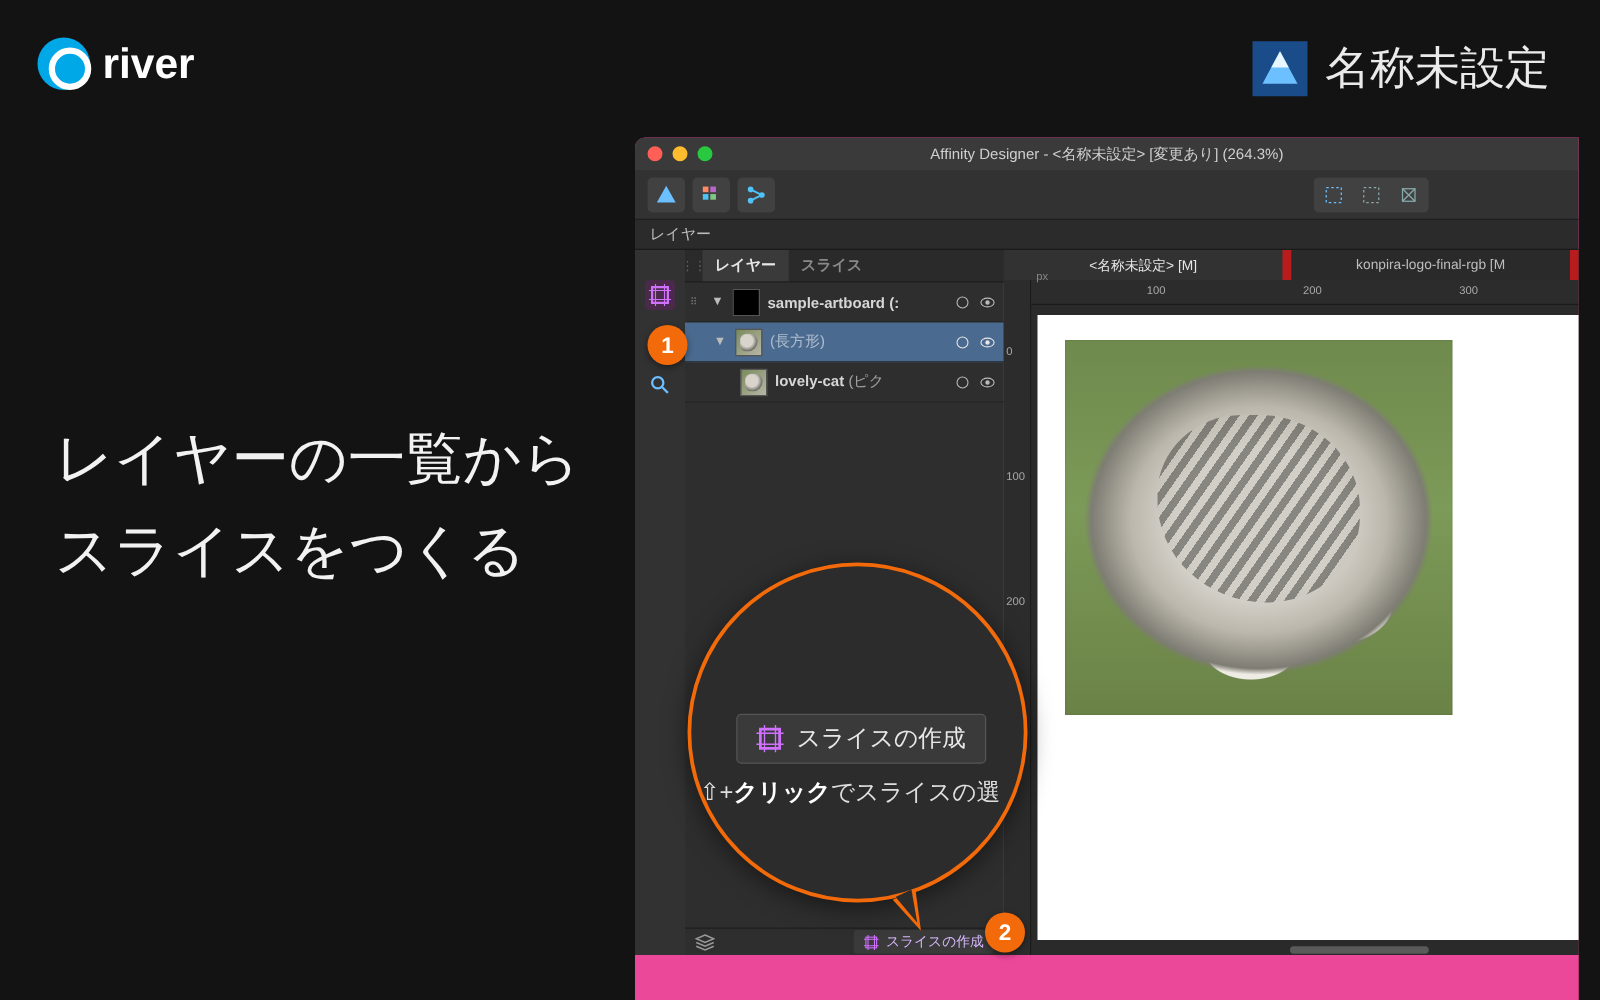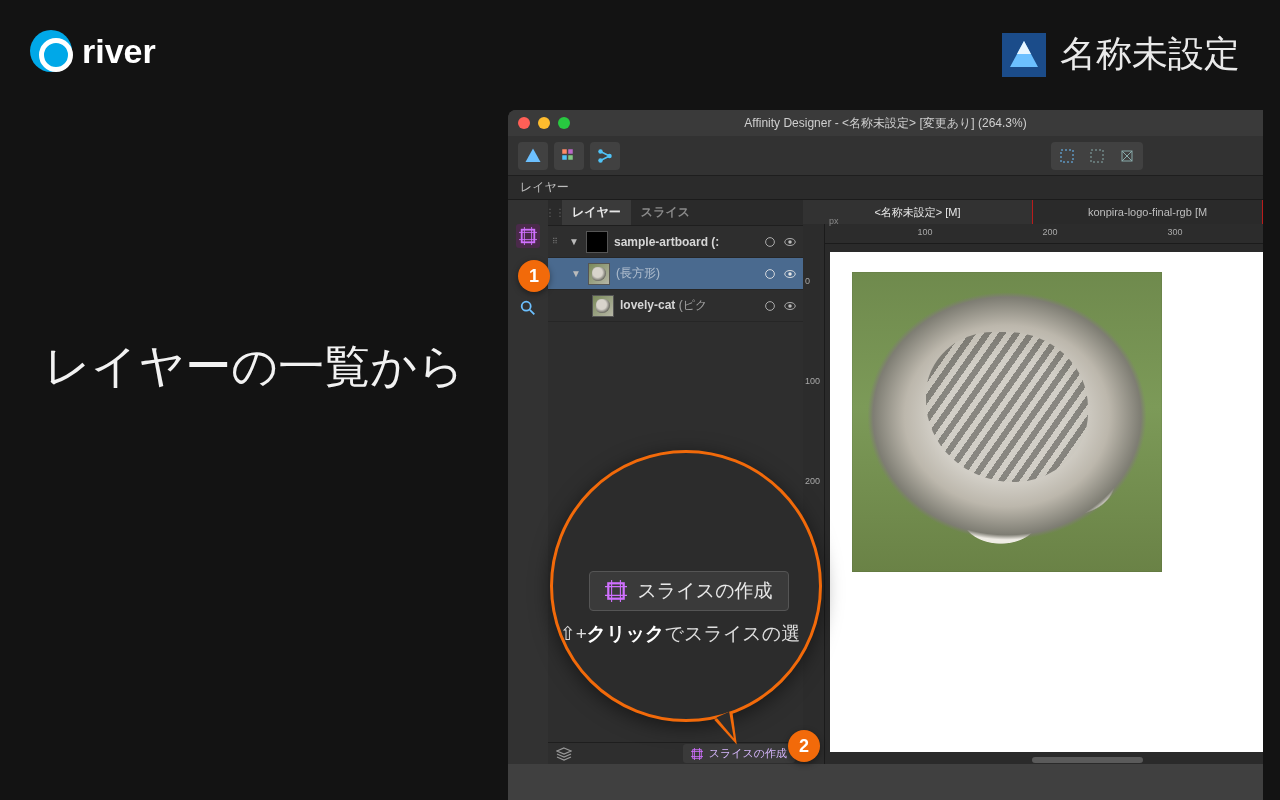--- a/index.html
+++ b/index.html
@@ -50,21 +50,21 @@
     position:absolute;
     left:44px; top:330px;
     font-size:46px; line-height:1.6; color:#f2f2f2;
   }
 
   
   .app {
     position:absolute;
     left:508px; top:110px;
     width:755px; height:690px;
-    background:#404040;
+    background:#ec4899;
     border-top-left-radius:8px;
     overflow:hidden;
   }
   .titlebar{
     height:26px; background:#3a3a3a;
     display:flex; align-items:center;
     padding:0 10px;
     position:relative;
   }
   .traffic{ display:flex; gap:8px; }
@@ -153,21 +153,21 @@
   .grip-dots{ width:10px; color:#777; font-size:8px; line-height:4px; }
 
   .canvas-wrap{
     flex:1; background:#2a2a2a; position:relative; overflow:hidden;
   }
   .doc-tabs{
     position:absolute; top:0; left:0; right:0; height:24px;
     background:#2a2a2a; display:flex; align-items:center;
     font-size:11px; color:#bdbdbd;
   }
-  .doc-tab{ flex:1; text-align:left; border-right:1px solid #b91c1c; height:100%; display:flex; align-items:center; justify-content:center; padding:0 8px; white-space:nowrap; overflow:hidden;}
+  .doc-tab{ flex:1; text-align:left; border-right:7px solid #b91c1c; height:100%; display:flex; align-items:center; justify-content:center; padding:0 8px; white-space:nowrap; overflow:hidden;}
   .doc-tab.active{ background:#323232; color:#e8e8e8;}
   .ruler-h{
     position:absolute; top:24px; left:22px; right:0; height:20px;
     background:#2c2c2c; border-bottom:1px solid #1b1b1b;
     display:flex; align-items:flex-end;
     font-size:9px; color:#a8a8a8;
   }
   .ruler-h .unit{ position:absolute; left:4px; bottom:17px; color:#888; font-size:9px;}
   .ruler-h .lbl{ position:absolute; bottom:6px; transform:translateX(-50%); }
   .ruler-v{
@@ -312,20 +312,21 @@
     <svg viewBox="0 0 32 32">
         <polygon points="16,2 30,28 2,28" fill="#6cc0ff"></polygon>
         <polygon points="16,2 23,15 9,15" fill="#e8f6ff"></polygon>
       </svg>
   </div>
   <span>名称未設定</span>
 </div>
 
 <div class="explain">
   <div>レイヤーの一覧から</div>
+  <div>スライスをつくる</div>
 </div>
 
 <div class="app">
 
   <div class="titlebar">
     <div class="traffic">
       <div class="dot red"></div>
       <div class="dot yellow"></div>
       <div class="dot green"></div>
     </div>

